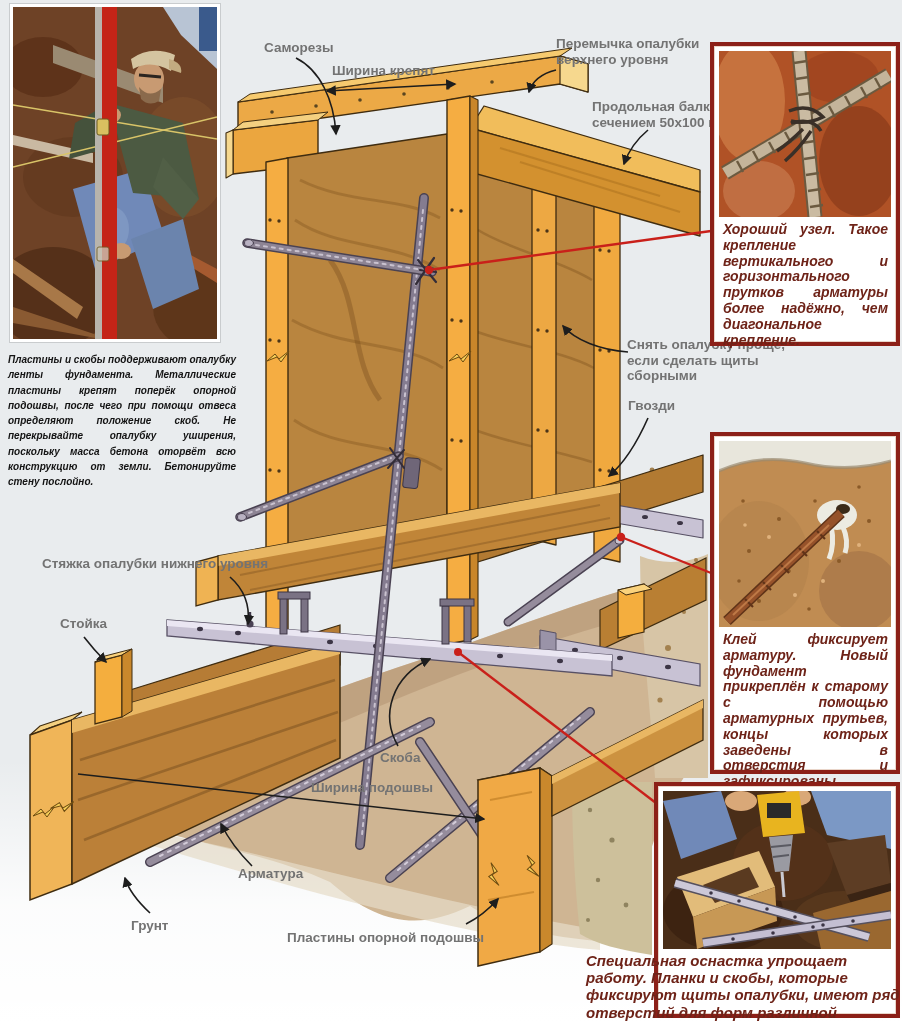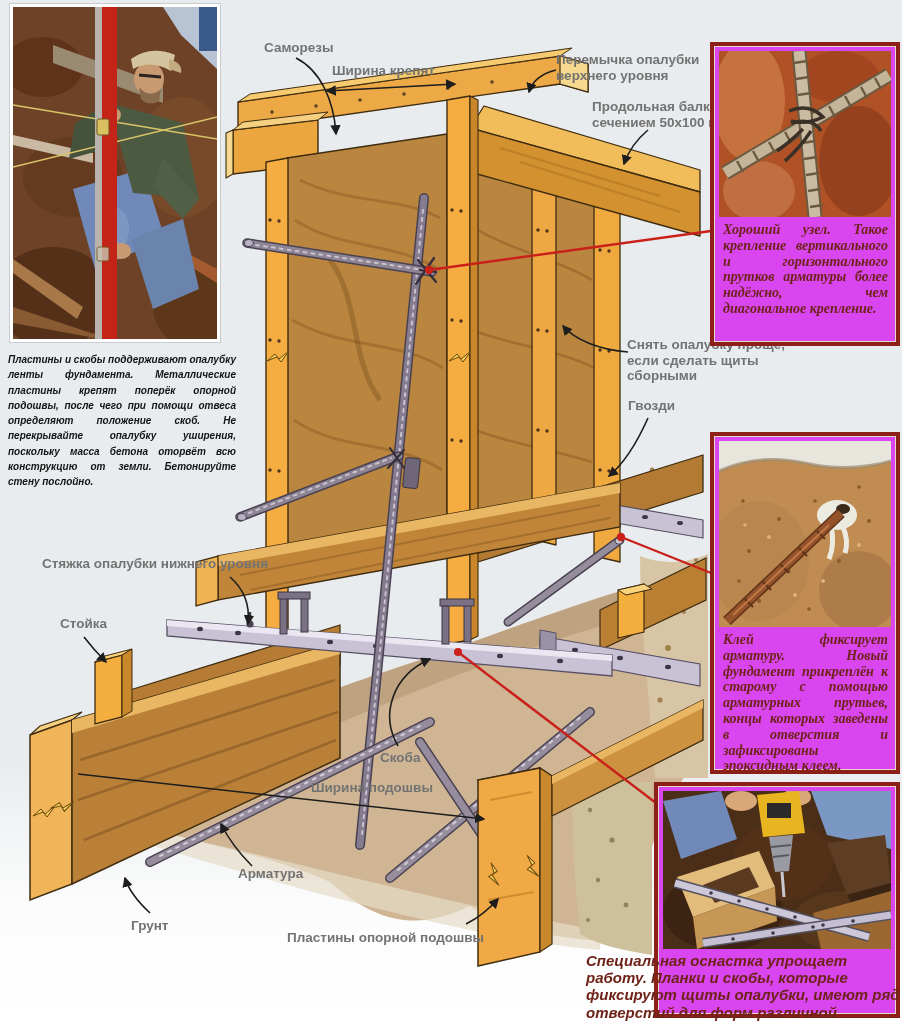--- a/index.html
+++ b/index.html
@@ -13,22 +13,22 @@
   .photo-main svg{display:block;}
 
   .para{position:absolute;left:8px;top:352px;width:228px;z-index:5;
       font-size:10px;line-height:15.3px;font-weight:bold;font-style:italic;
       color:#141414;text-align:justify;}
 
   .lbl{position:absolute;z-index:5;font-weight:bold;font-size:13.5px;
       color:#737373;line-height:15.5px;white-space:nowrap;}
   .lbl.wrap{white-space:normal;}
 
-  .inset{position:absolute;z-index:6;border:4px solid #8c2018;background:#d946ef;
-      box-shadow:0 0 0 1px #e9d5c9 inset;font-family:Liberation Serif, serif;}
+  .inset{position:absolute;z-index:6;border:4px solid #8c2018;background:#ffffff;
+      box-shadow:0 0 0 1px #e9d5c9 inset;}
   .inset .ph{display:block;margin:5px;}
   .inset .cap{margin:2px 8px 6px 9px;font-size:14px;line-height:15.8px;
       font-weight:bold;font-style:italic;color:#6e2318;text-align:justify;}
   .cap-c{position:absolute;left:586px;top:952px;width:314px;z-index:7;
       font-size:15px;line-height:17.2px;font-weight:bold;font-style:italic;
       color:#6e2318;}
 </style>
 </head>
 <body>
 
@@ -353,21 +353,21 @@
       <rect x="84" y="112" width="12" height="16" rx="2" fill="#d9c060" stroke="#6b5a20"></rect>
       <rect x="84" y="240" width="12" height="14" rx="2" fill="#c9c4b4" stroke="#6b5a20" opacity=".8"></rect>
     </g>
   </svg>
 </div>
 
 <div class="para">Пластины и скобы поддерживают опалубку ленты фундамента. Металлические пластины крепят поперёк опорной подошвы, после чего при помощи отвеса определяют положение скоб. Не перекрывайте опалубку уширения, поскольку масса бетона оторвёт всю конструкцию от земли. Бетонируйте стену послойно.</div>
 
 <div class="lbl" style="left:264px;top:40px;">Саморезы</div>
 <div class="lbl" style="left:332px;top:63px;">Ширина крепят</div>
-<div class="lbl wrap" style="left:556px;top:36px;width:160px;margin-top:16px;">Перемычка опалубки верхнего уровня</div>
+<div class="lbl wrap" style="left:556px;top:36px;width:160px;">Перемычка опалубки верхнего уровня</div>
 <div class="lbl wrap" style="left:592px;top:99px;width:152px;">Продольная балка сечением 50х100 мм</div>
 <div class="lbl wrap" style="left:627px;top:337px;width:176px;">Снять опалубку проще, если сделать щиты сборными</div>
 <div class="lbl" style="left:628px;top:398px;">Гвозди</div>
 <div class="lbl" style="left:42px;top:556px;">Стяжка опалубки нижнего уровня</div>
 <div class="lbl" style="left:60px;top:616px;">Стойка</div>
 <div class="lbl" style="left:380px;top:750px;">Скоба</div>
 <div class="lbl" style="left:283px;top:780px;padding-left:28px;">Ширина подошвы</div>
 <div class="lbl" style="left:238px;top:866px;">Арматура</div>
 <div class="lbl" style="left:131px;top:918px;text-align:right;">Грунт</div>
 <div class="lbl" style="left:287px;top:930px;">Пластины опорной подошвы</div>

